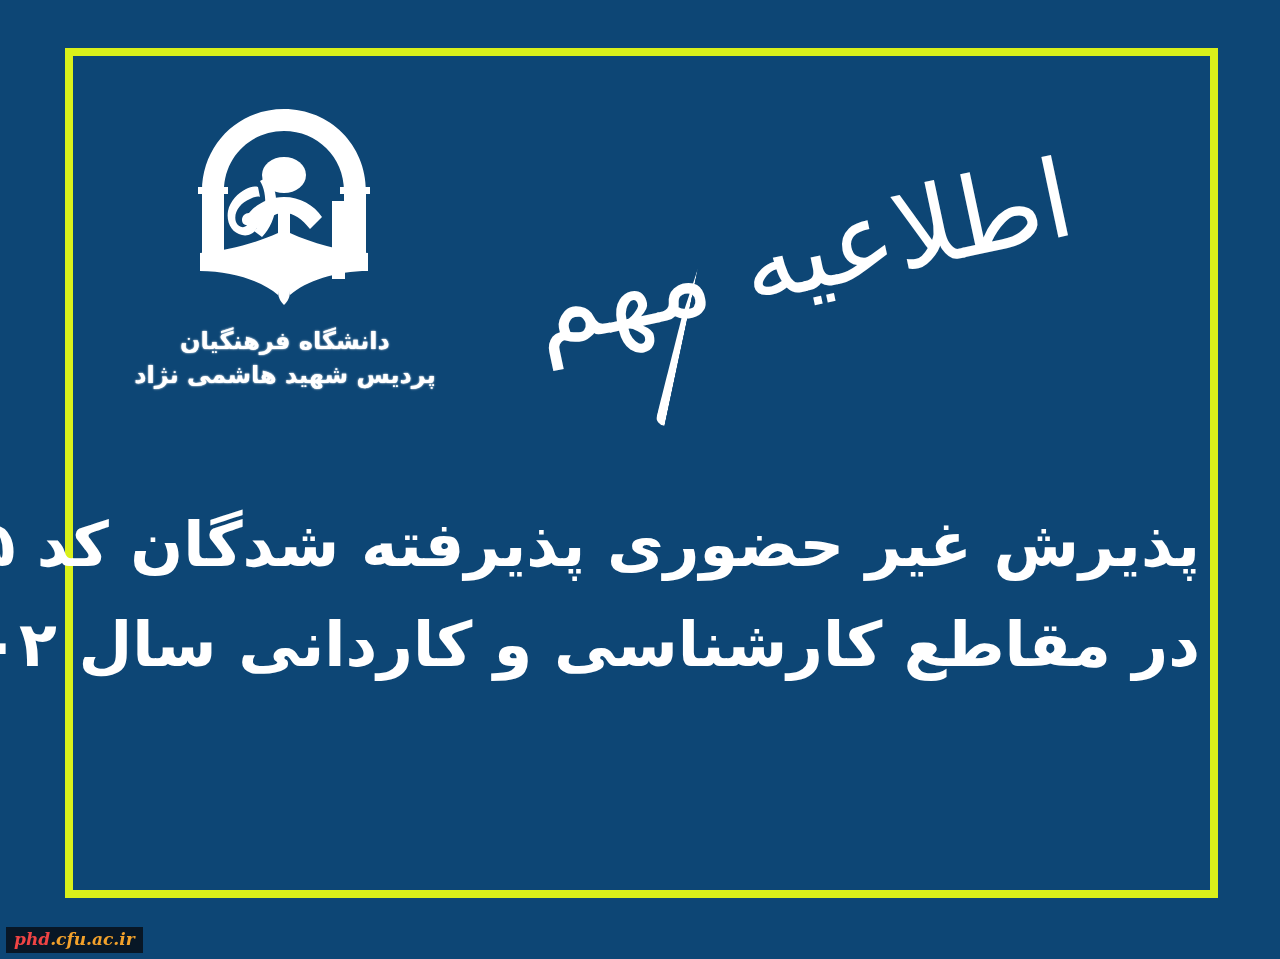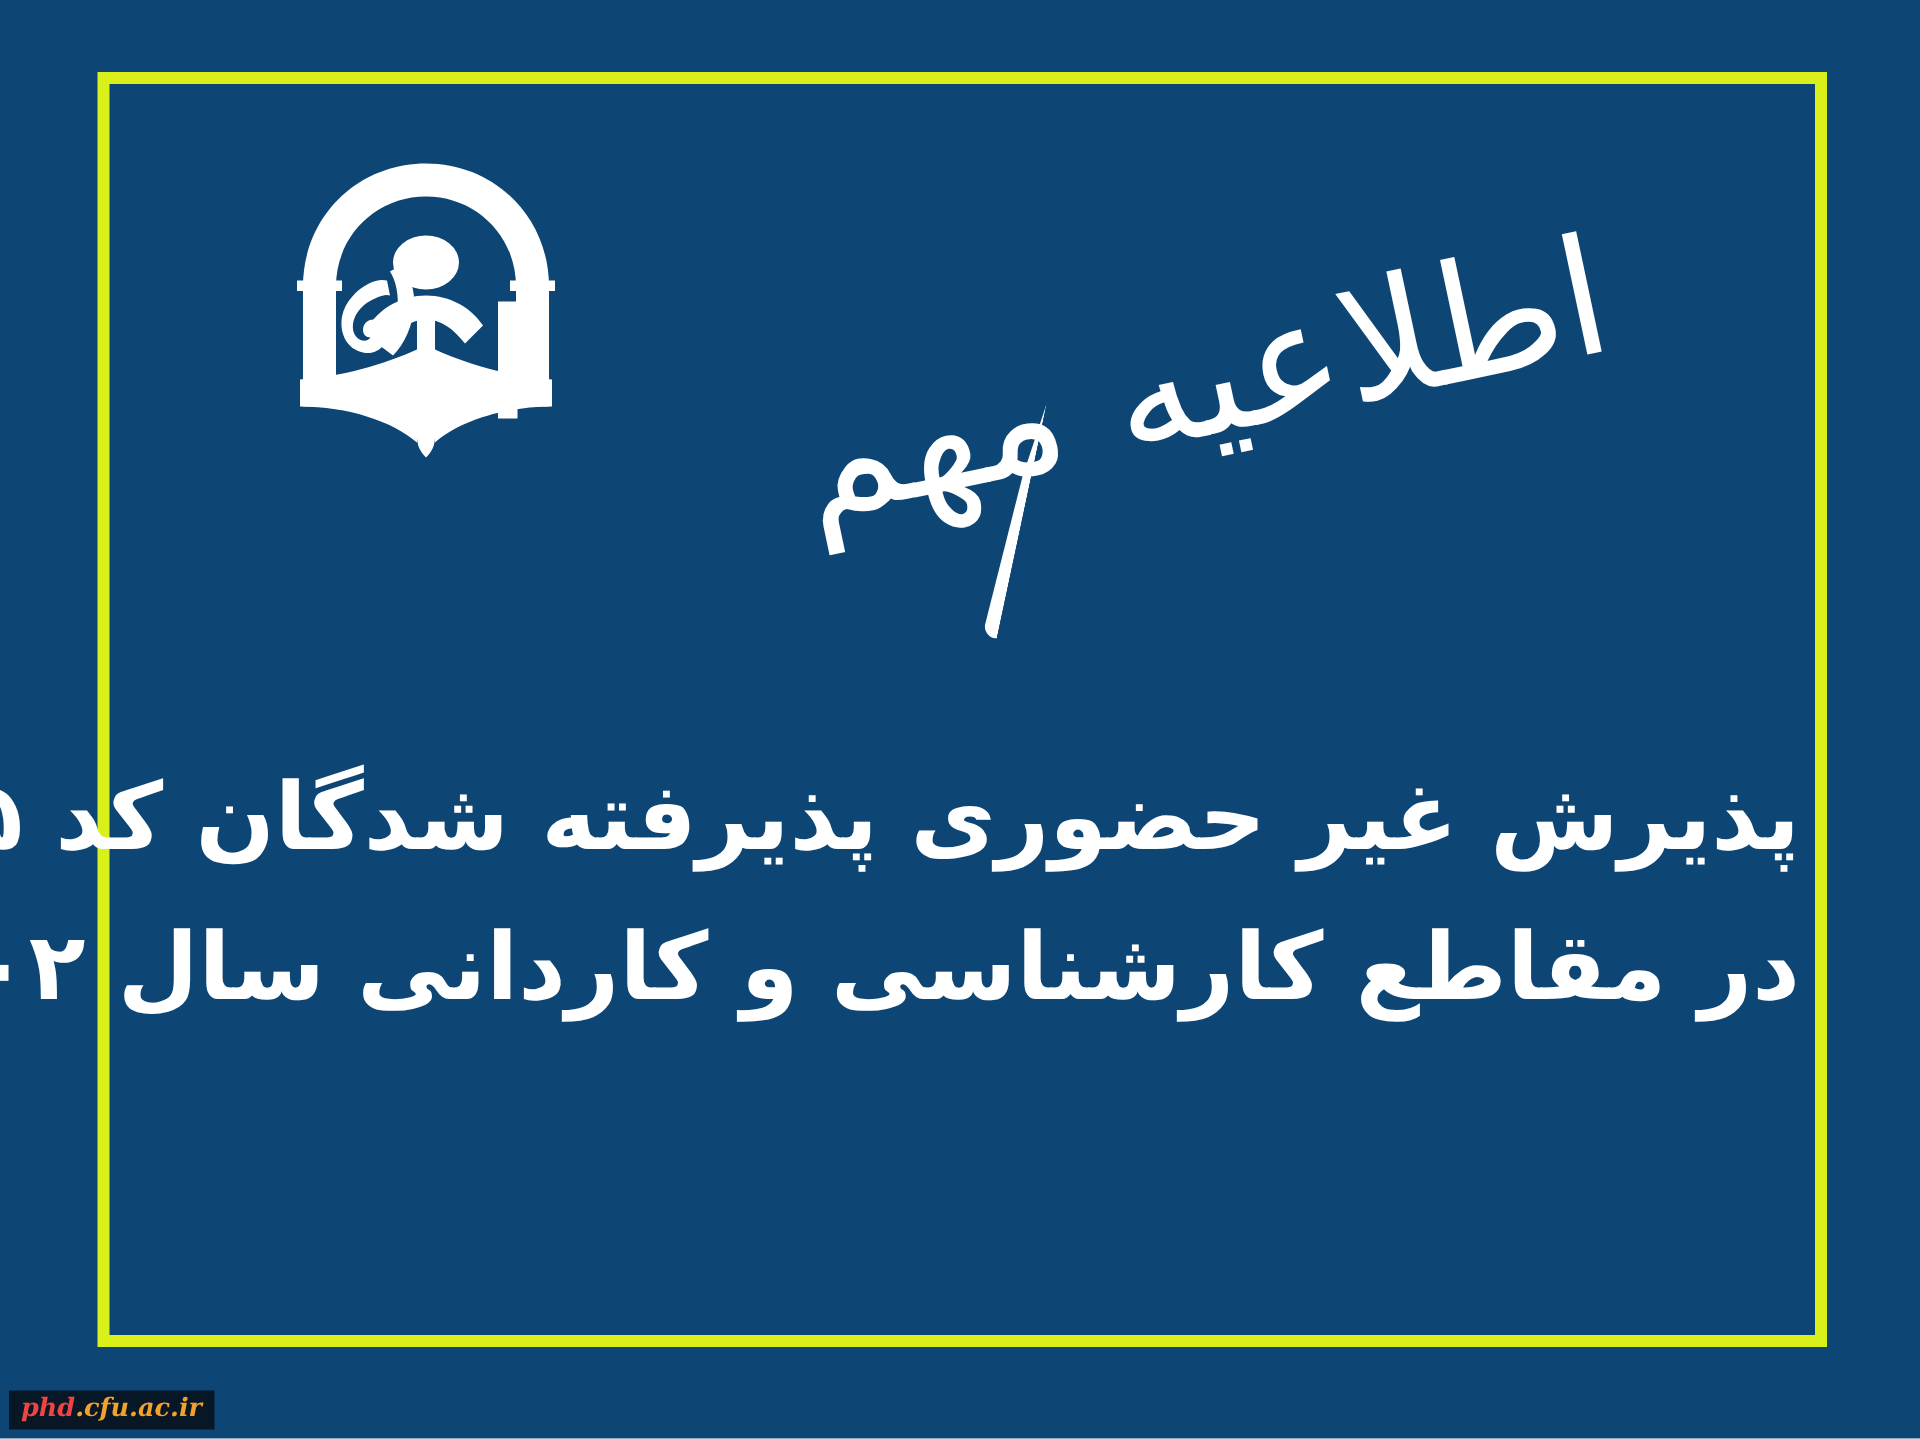--- a/index.html
+++ b/index.html
@@ -208,21 +208,23 @@
           <path d="M88 76
                    C 92 82, 94 92, 93 102
                    C 92 112, 88 120, 82 126
                    L 90 132
                    C 98 124, 103 112, 104 100
                    C 105 88, 101 78, 95 72 Z"></path>
         </g>
       </svg>
     </div>
 
-
+    <div id="logo-caption-1" class="logo-caption">دانشگاه فرهنگیان</div>
+
+    <div id="logo-caption-2" class="logo-caption">پردیس شهید هاشمی نژاد</div>
   </div>
 
   <div id="headline-wrap">
     <div id="headline">اطلاعیه مهم</div>
     <div id="headline-tail"></div>
   </div>
 
   <div id="body-text">
     <div class="body-line">پذیرش غیر حضوری پذیرفته شدگان کد ۵ و ۷</div>
     <div class="body-line">در مقاطع  کارشناسی و کاردانی سال ۱۴۰۲</div>

